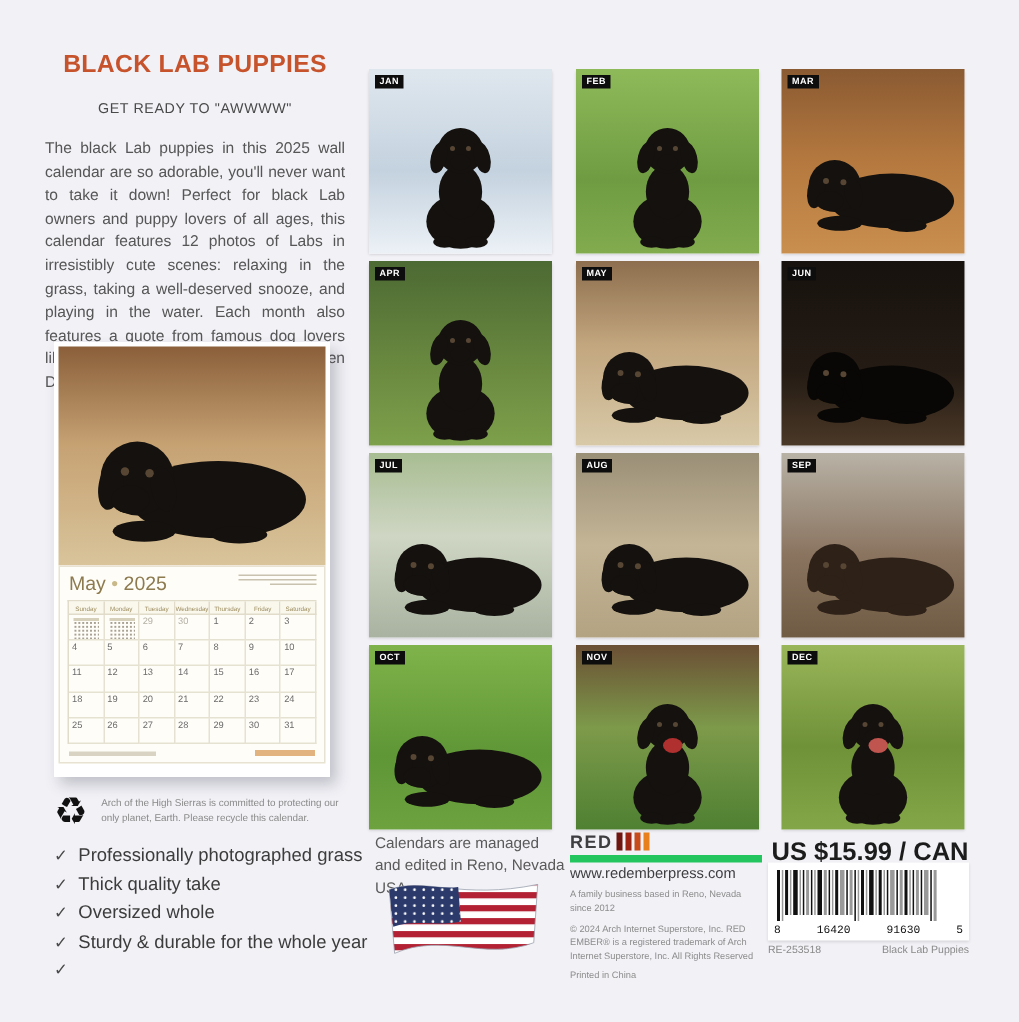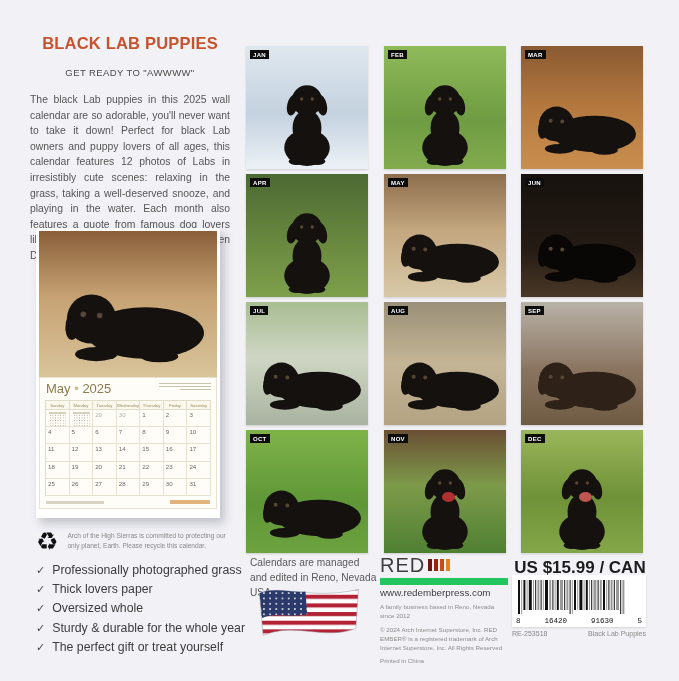--- a/index.html
+++ b/index.html
@@ -84,24 +84,24 @@
   .pose-sit svg{left:23px;top:22px;width:76px;height:100px;}
   .pose-lie svg{left:4px;top:38px;width:116px;height:80px;}
   .accent-dot{position:absolute;width:13px;height:10px;border-radius:50%;z-index:3;}
 
   
   .reno{left:250px;top:556px;width:128px;font-size:10.2px;line-height:1.45;color:#5a5a5a;}
   .flag-wrap{left:256px;top:586px;width:106px;height:62px;}
 
   .brand{left:380px;top:555px;width:128px;}
   .brand-line1{display:flex;align-items:center;}
-  .brand-word{font-size:20px;font-weight:normal;letter-spacing:1px;color:#3e3e41;line-height:1.0;}
+  .brand-word{font-size:12px;font-weight:bold;letter-spacing:1px;color:#3e3e41;line-height:1.0;}
   .brand-bars{display:flex;margin-left:3px;}
   .brand-bars span{width:4px;height:12px;margin-right:2px;display:block;}
-  .brand-site{font-size:9.8px;color:#3e3e41;margin-top:3px;border-top:7px solid #22c55e;padding-top:2px;}
+  .brand-site{font-size:9.8px;color:#3e3e41;margin-top:3px;border-top:5px solid #22c55e;padding-top:2px;}
   .brand-small{font-size:6.2px;line-height:1.5;color:#8d8d8d;margin-top:4px;}
   .brand-small p{margin:0 0 4px 0;}
 
   .price{left:505px;top:558px;width:150px;text-align:center;font-size:17px;font-weight:bold;color:#1c1c1c;}
   .barcode-box{left:512px;top:575px;width:134px;height:52px;background:#fff;box-shadow:0 1px 2px rgba(0,0,0,.12);}
   .barcode-box svg{position:absolute;left:6px;top:5px;}
   .bc-digits{
     position:absolute;left:4px;right:4px;bottom:2px;display:flex;justify-content:space-between;
     font-size:7.5px;color:#111;font-family:"Liberation Mono", monospace;
   }
@@ -222,33 +222,32 @@
   <div class="recycle-text">Arch of the High Sierras is committed to protecting our only planet, Earth. Please recycle this calendar.</div>
 </div>
 
 <ul class="abs checklist">
   <li>
       <span class="check">✓</span>
       <span>Professionally photographed grass</span>
     </li>
   <li>
       <span class="check">✓</span>
-      <span>Thick lovers paper</span>
+      <span>Thick quality take</span>
     </li>
   <li>
       <span class="check">✓</span>
       <span>Oversized whole</span>
     </li>
   <li>
       <span class="check">✓</span>
       <span>Sturdy &amp; durable for the whole year</span>
     </li>
   <li>
       <span class="check">✓</span>
-      <span>The perfect gift or treat yourself</span>
     </li>
 </ul>
 
 <div id="month-grid">
     <div class="tile pose-sit" title="puppy in snow" style="left: 246px; top: 46px; background: linear-gradient(rgb(223, 231, 238) 0%, rgb(196, 210, 223) 55%, rgb(236, 241, 246) 100%);">
       <span class="tag">JAN</span>
       <svg viewBox="0 0 100 130" style="fill: rgb(20, 17, 14);">
         <use href="#pup-sit"></use>
       </svg>
     </div>

